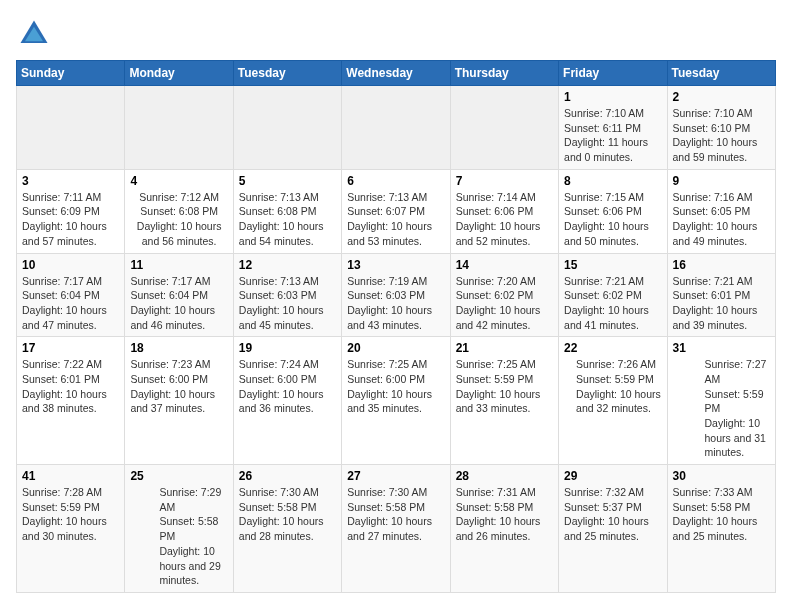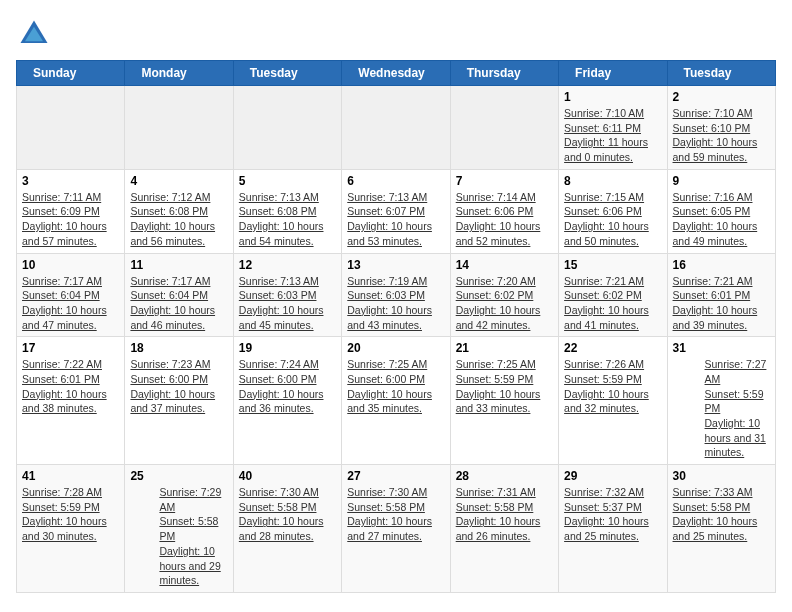--- a/index.html
+++ b/index.html
@@ -48,21 +48,21 @@
       color: #555;
     }
     .calendar {
       width: 100%;
       border-collapse: collapse;
       font-size: 11px;
     }
     .calendar th {
       background: #2a6db5;
       color: #fff;
-      padding: 5px 16px;
+      padding: 5px 4px;
       text-align: left;
       font-size: 12px;
       font-weight: 600;
       border: 1px solid #1a5da5;
     }
     .calendar td {
       vertical-align: top;
       padding: 4px 5px;
       border: 1px solid #ddd;
       width: calc(100% / 7);
@@ -78,21 +78,20 @@
     .day-number {
       font-weight: bold;
       font-size: 12px;
       display: block;
       margin-bottom: 2px;
     }
     .day-info {
       color: #333;
       font-size: 10.5px;
       line-height: 1.4;
-      text-decoration: underline;
     }
     .empty-cell {
       background: #f0f0f0 !important;
     }
   </style>
 </head>
 <body>
 
 <div class="header">
   <div class="logo">
@@ -145,21 +144,21 @@
       </tr>
       <tr>
         <td>
           <span class="day-number">3</span>
           <div class="day-info" style="white-space: pre-line;">Sunrise: 7:11 AM
 Sunset: 6:09 PM
 Daylight: 10 hours and 57 minutes.</div>
         </td>
         <td>
           <span class="day-number">4</span>
-          <div class="day-info" style="white-space: pre-line;">Sunrise: 7:12 AM
+          <div class="day-info" style="white-space: pre-line; text-align: center;">Sunrise: 7:12 AM
 Sunset: 6:08 PM
 Daylight: 10 hours and 56 minutes.</div>
         </td>
         <td>
           <span class="day-number">5</span>
           <div class="day-info" style="white-space: pre-line;">Sunrise: 7:13 AM
 Sunset: 6:08 PM
 Daylight: 10 hours and 54 minutes.</div>
         </td>
         <td>
@@ -257,21 +256,21 @@
 Daylight: 10 hours and 35 minutes.</div>
         </td>
         <td>
           <span class="day-number">21</span>
           <div class="day-info" style="white-space: pre-line;">Sunrise: 7:25 AM
 Sunset: 5:59 PM
 Daylight: 10 hours and 33 minutes.</div>
         </td>
         <td>
           <span class="day-number">22</span>
-          <div class="day-info" style="white-space: pre-line;">Sunrise: 7:26 AM
+          <div class="day-info" style="white-space: pre-line; margin-left: 12px;">Sunrise: 7:26 AM
 Sunset: 5:59 PM
 Daylight: 10 hours and 32 minutes.</div>
         </td>
         <td>
           <span class="day-number">31</span>
           <div class="day-info" style="white-space: pre-line; margin-left: 32px;">Sunrise: 7:27 AM
 Sunset: 5:59 PM
 Daylight: 10 hours and 31 minutes.</div>
         </td>
       </tr>
@@ -282,21 +281,21 @@
 Sunset: 5:59 PM
 Daylight: 10 hours and 30 minutes.</div>
         </td>
         <td>
           <span class="day-number">25</span>
           <div class="day-info" style="white-space: pre-line; margin-left: 29px;">Sunrise: 7:29 AM
 Sunset: 5:58 PM
 Daylight: 10 hours and 29 minutes.</div>
         </td>
         <td>
-          <span class="day-number">40</span>
+          <span class="day-number">26</span>
           <div class="day-info" style="white-space: pre-line;">Sunrise: 7:30 AM
 Sunset: 5:58 PM
 Daylight: 10 hours and 28 minutes.</div>
         </td>
         <td>
           <span class="day-number">27</span>
           <div class="day-info" style="white-space: pre-line;">Sunrise: 7:30 AM
 Sunset: 5:58 PM
 Daylight: 10 hours and 27 minutes.</div>
         </td>

